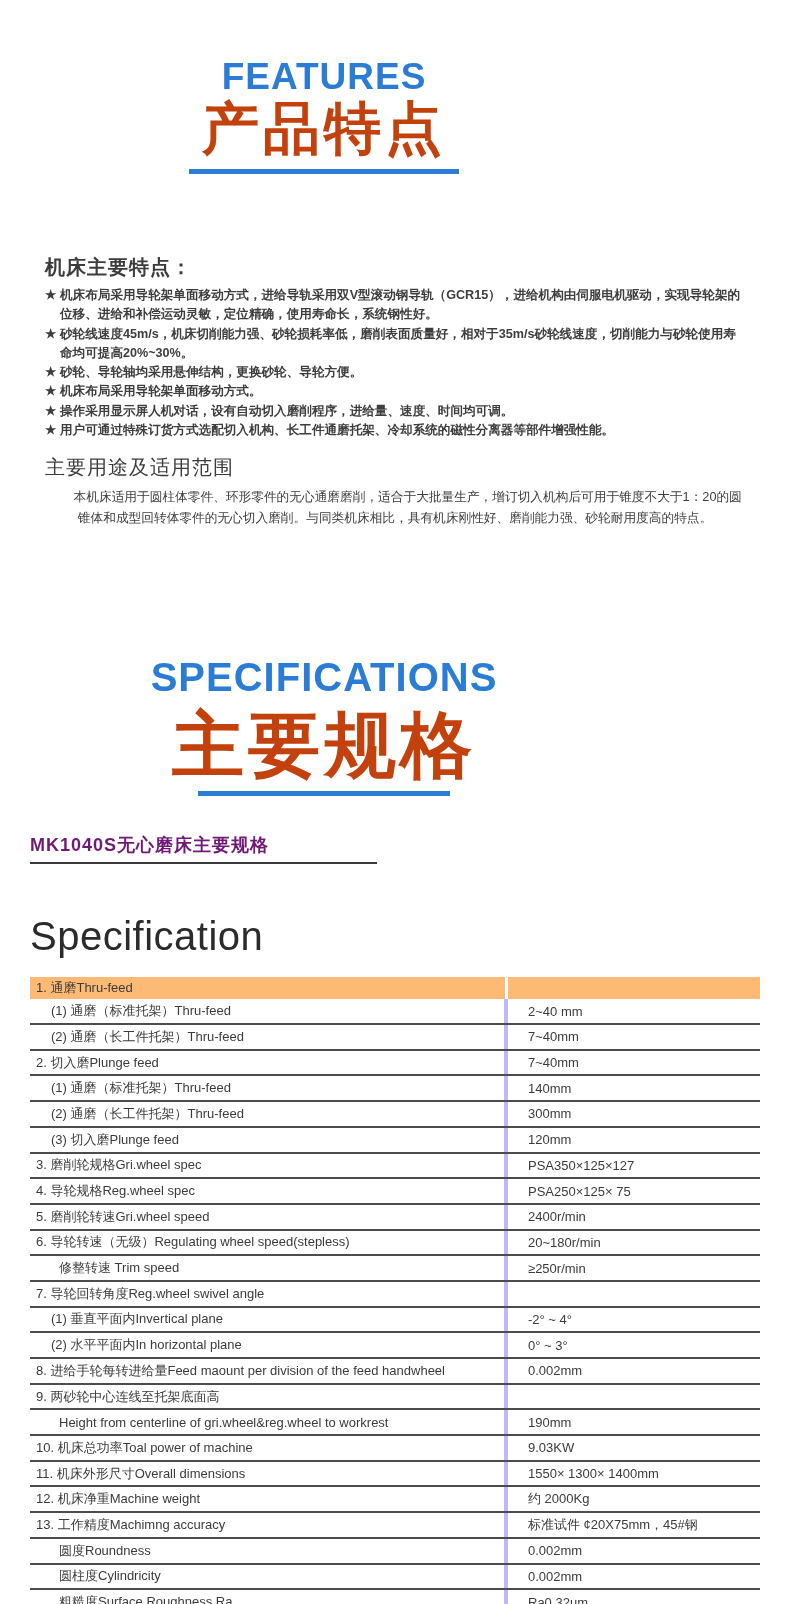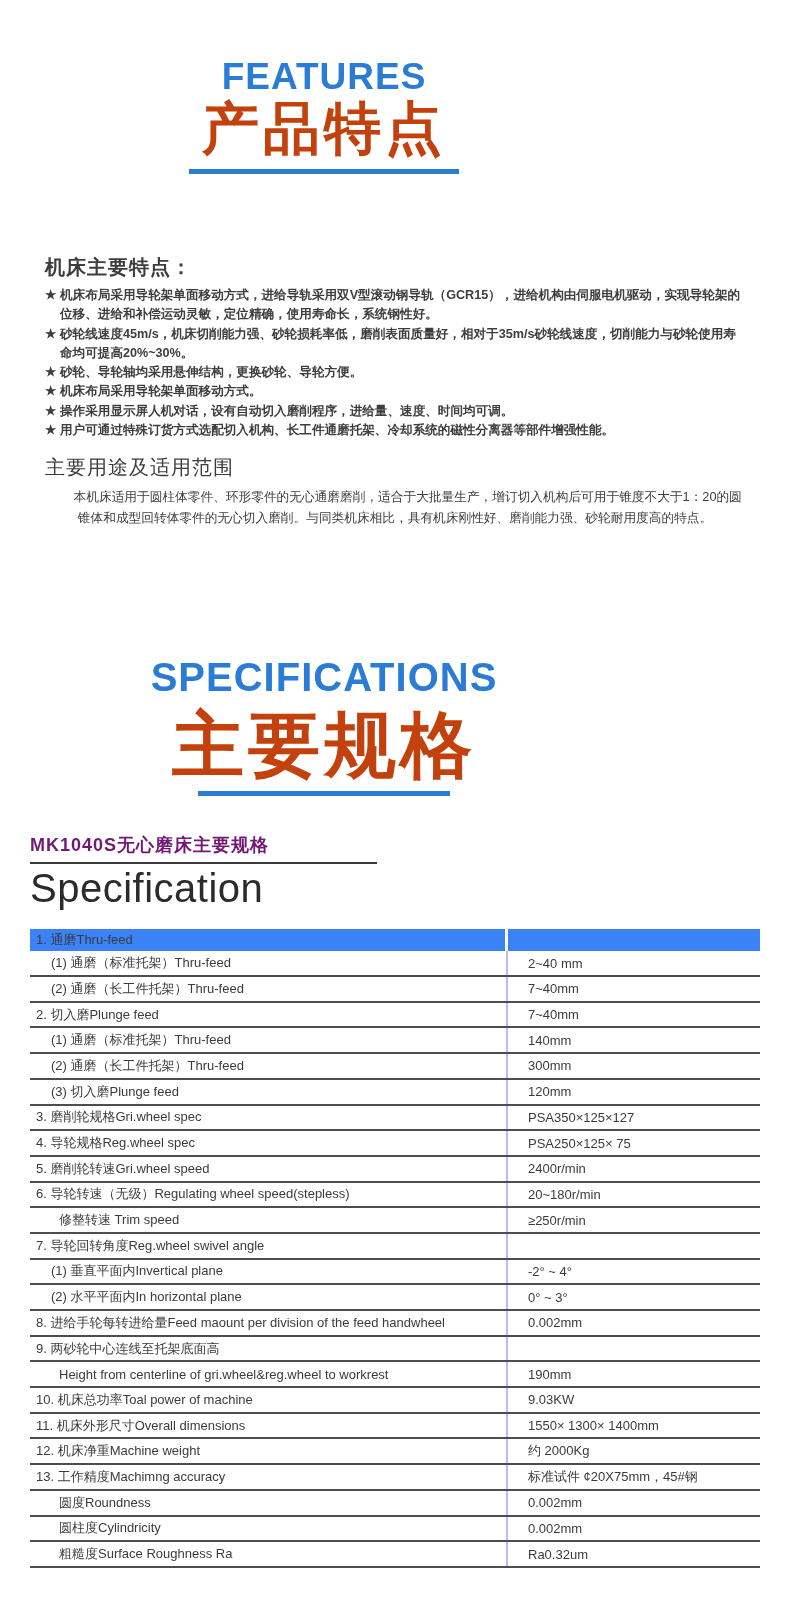--- a/index.html
+++ b/index.html
@@ -43,29 +43,29 @@
     color: #3d3d3d; text-indent: 2em; text-align: center;
   }
 
   
   .sec-specs-hdr { margin-top: 128px; }
   .spec-block { margin: 38px 30px 0; }
   .mk-title { font-size: 18px; font-weight: bold; color: #701a75; line-height: 23px; letter-spacing: 1px; }
   .mk-underline { width: 347px; height: 2px; background: #3a3a3a; margin-top: 5px; }
   .spec-en-title {
     font-size: 40px; font-weight: 400; color: #2b2b2b;
-    line-height: 48px; letter-spacing: 0.5px;
+    line-height: 48px; letter-spacing: 0.5px; margin-top: 48px;
   }
 
   
   .spec-table { margin-top: 17px; width: 730px; }
   .trow { display: flex; height: 25.7px; border-bottom: 2px solid #4d4d4d; }
-  .trow.gray { background: #3b82f6; height: 22px; border-bottom: none; }
+  .trow.gray { background: #fdba74; height: 22px; border-bottom: none; }
   .tcell { display: flex; align-items: center; font-size: 13px; color: #3b3b3b; }
-  .tlabel { width: 478px; border-right: 2px solid #c4b5fd; padding-left: 6px; }
+  .tlabel { width: 478px; border-right: 4px solid #c4b5fd; padding-left: 6px; }
   .trow.gray .tlabel { border-right: 3px solid #ffffff; }
   .tlabel.ind1 { padding-left: 21px; }
   .tlabel.ind2 { padding-left: 29px; }
   .tvalue { flex: 1; padding-left: 20px; }
 </style>
 </head>
 <body>
 
 <div class="page">
 

